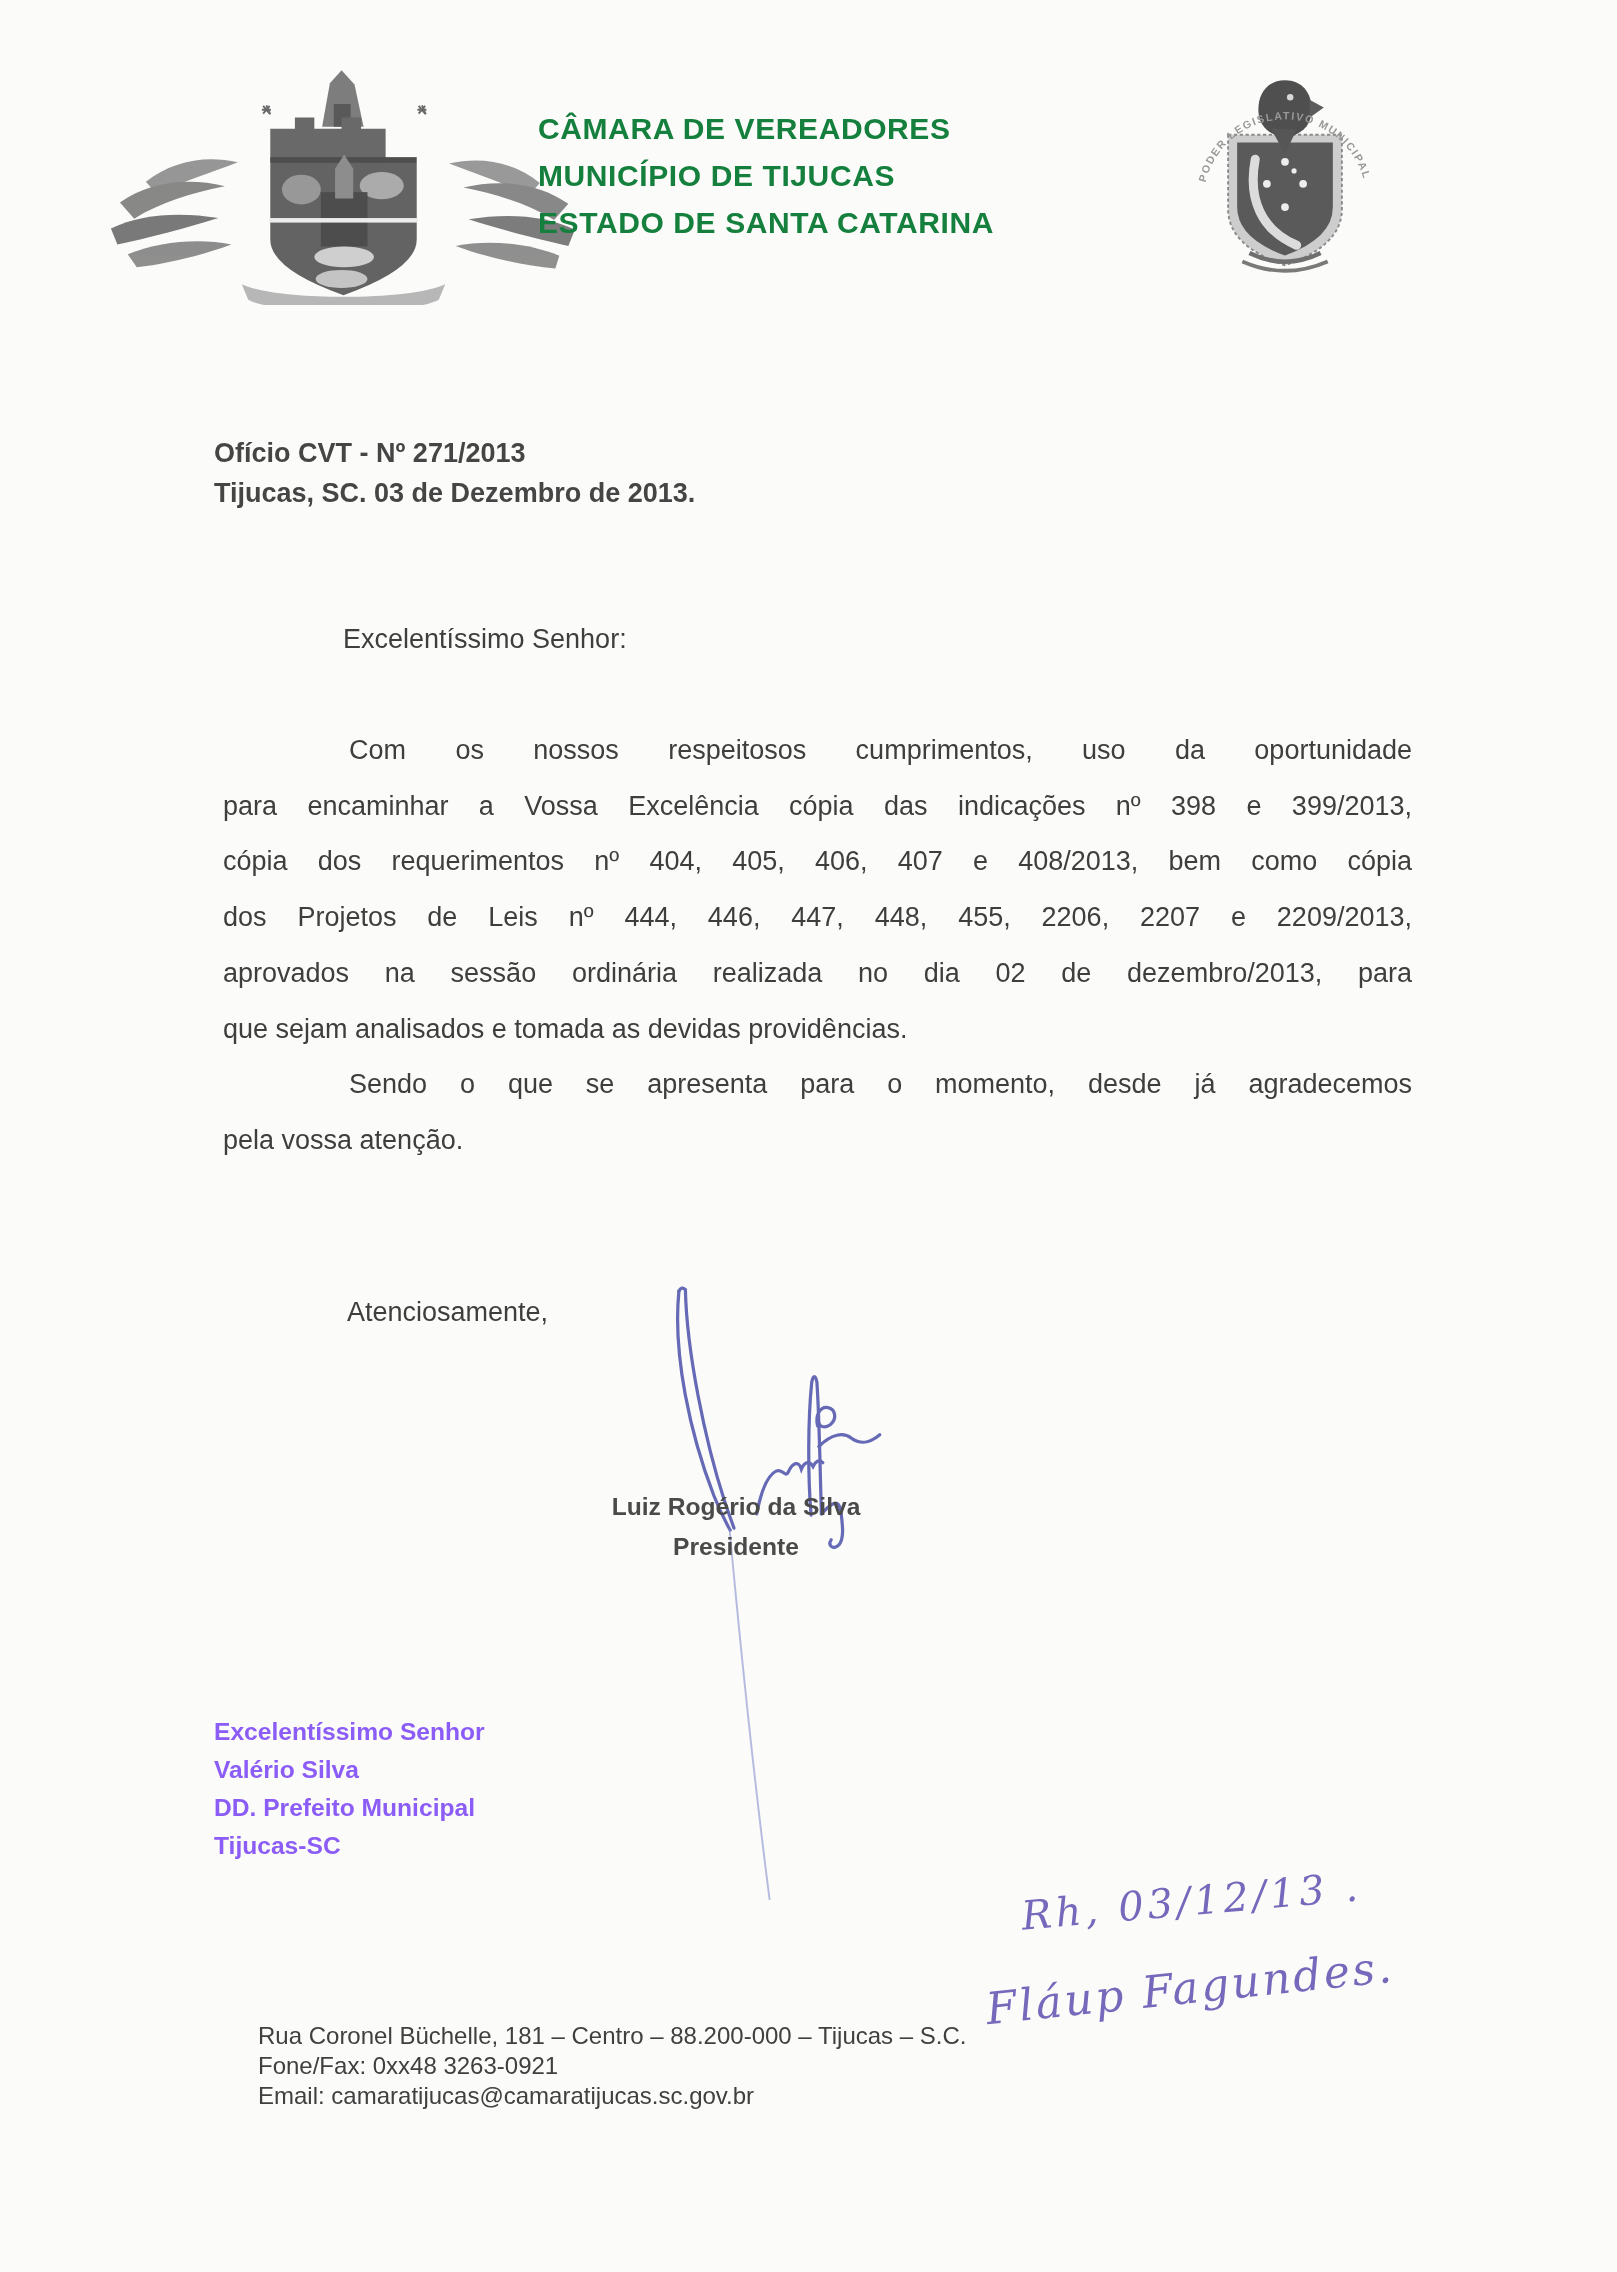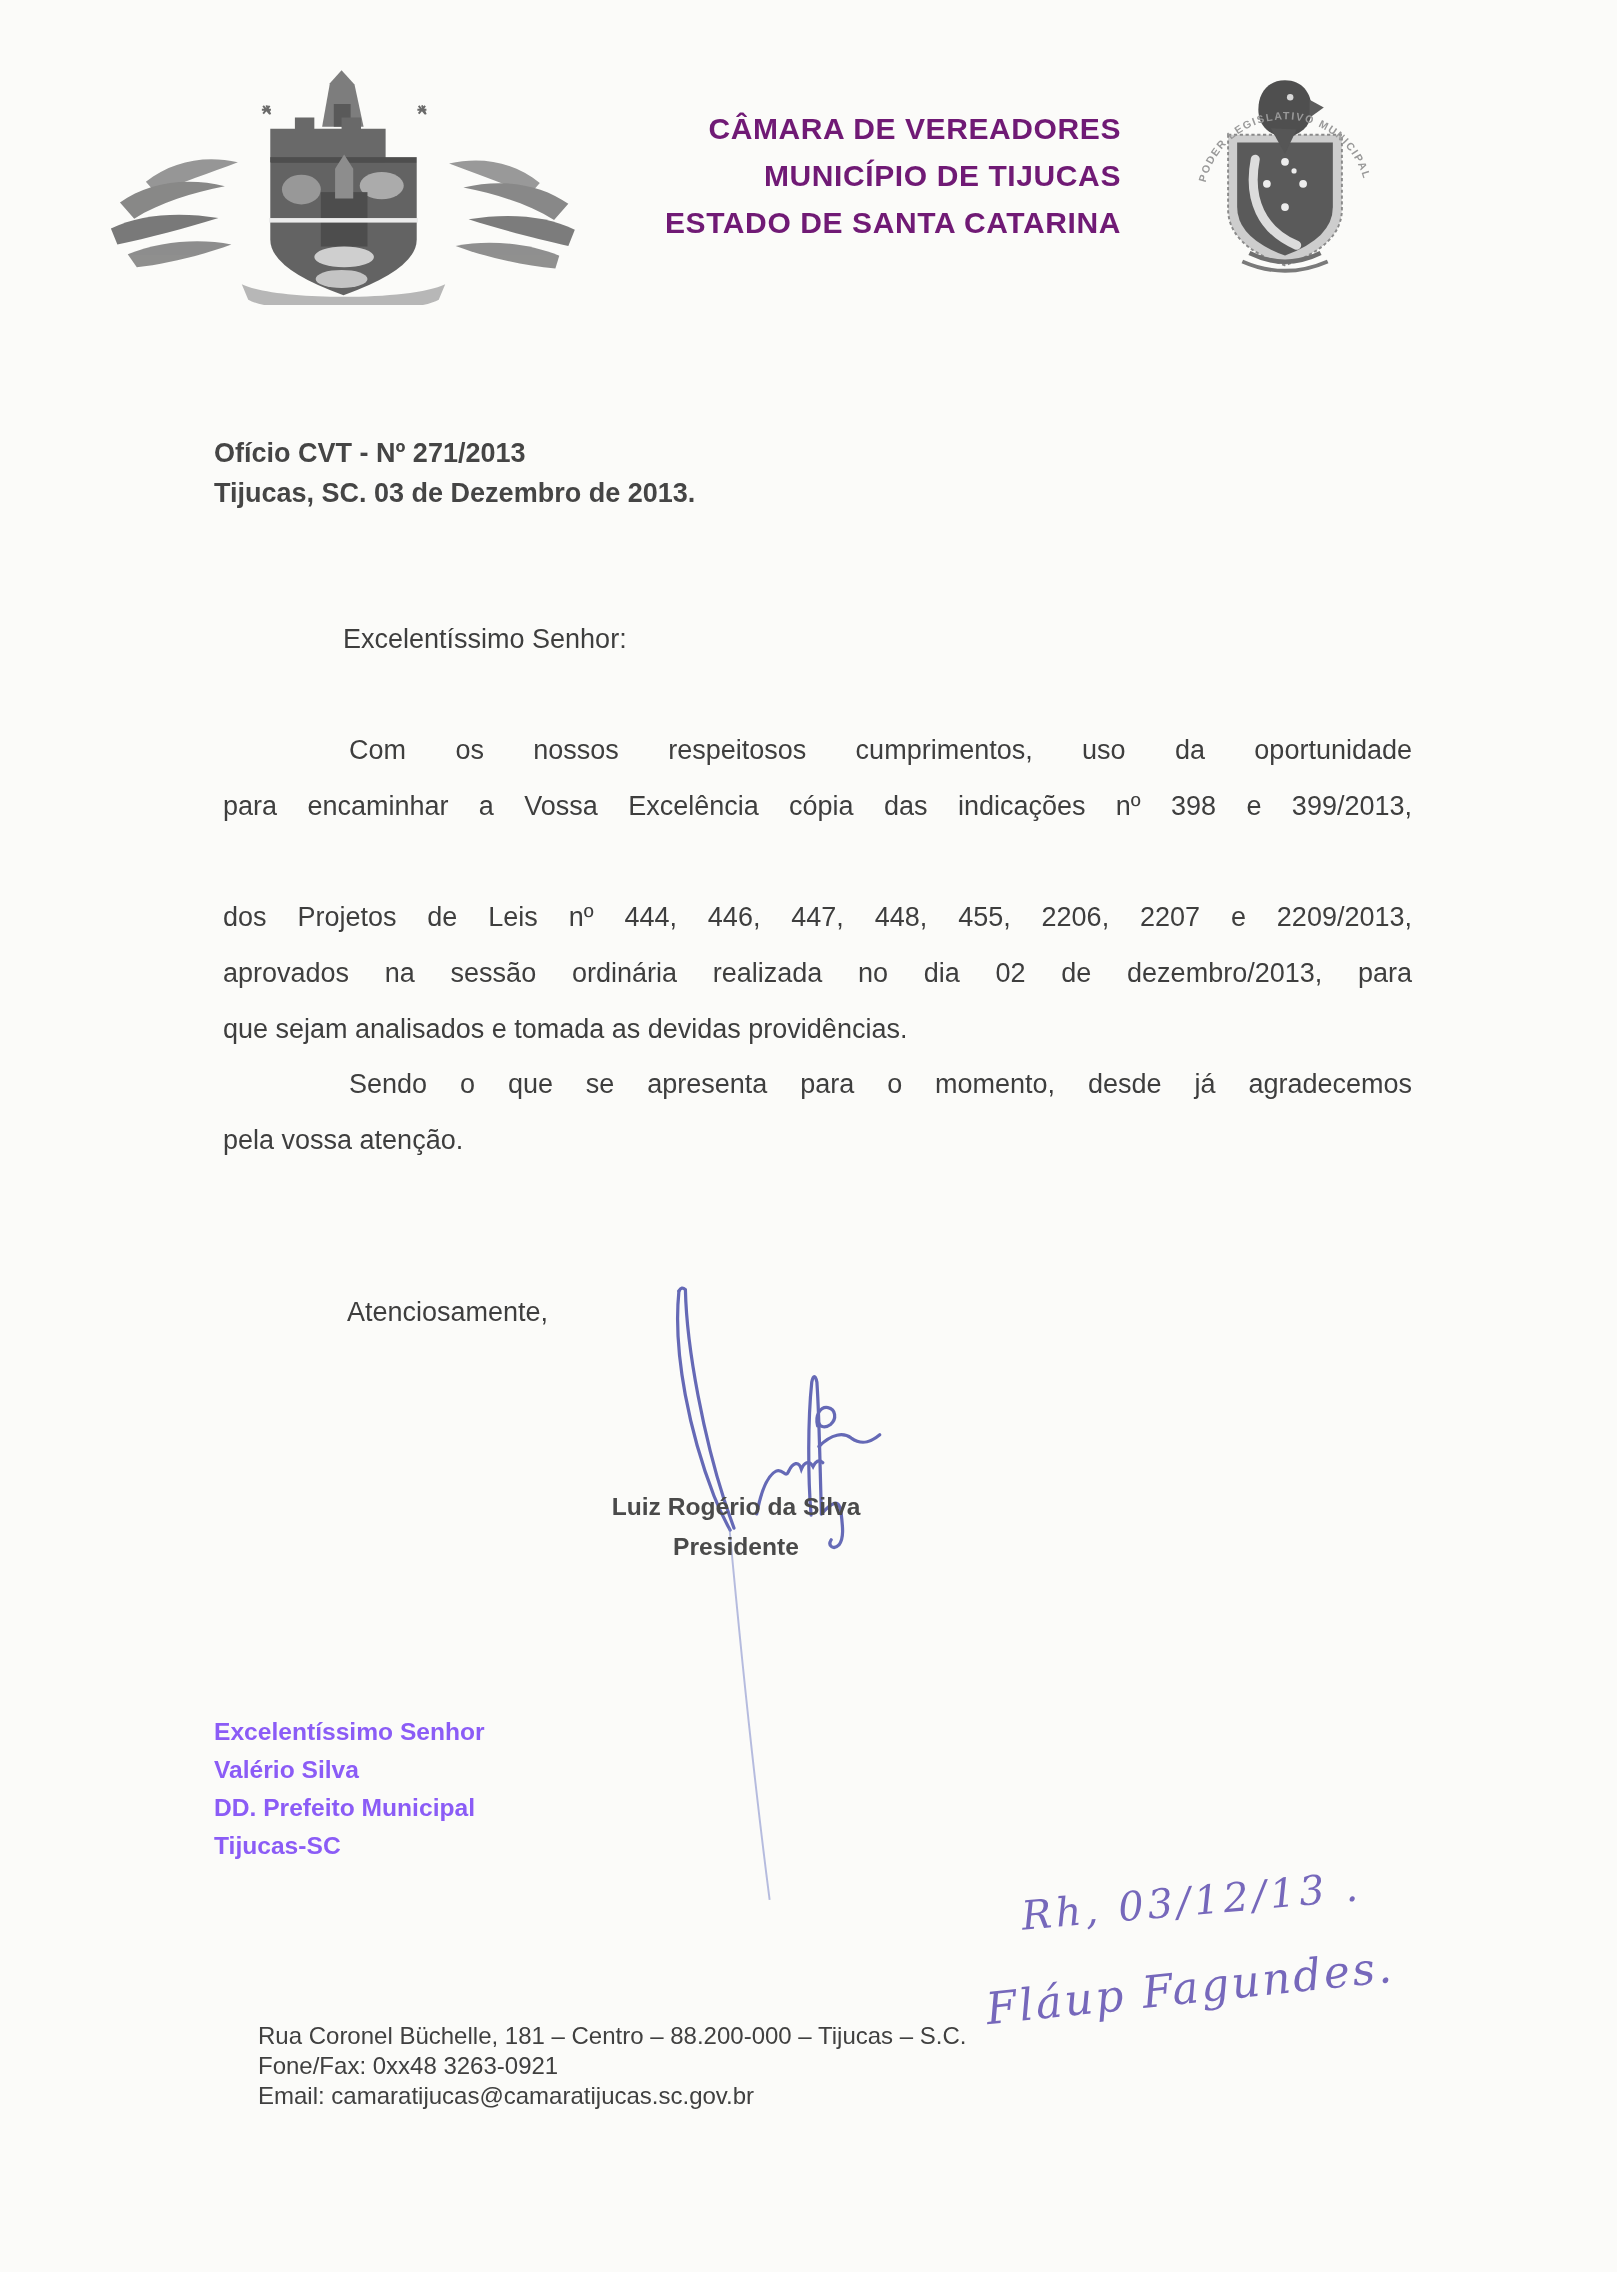--- a/index.html
+++ b/index.html
@@ -7,22 +7,22 @@
     position:relative;
     width:1617px;height:2273px;
     background:#fbfbf9;
     font-family:"Liberation Sans", sans-serif;
     color:#3e3e3e;
     overflow:hidden;
   }
   
   .org-block{
     position:absolute;left:538px;top:105px;width:583px;
-    text-align:right;font-weight:bold;font-size:30px;line-height:47px;
-    color:#701a75;letter-spacing:0.6px;
+    text-align:left;font-weight:bold;font-size:30px;line-height:47px;
+    color:#15803d;letter-spacing:0.6px;
   }
   .crest{position:absolute;left:107px;top:65px;width:473px;height:240px;}
   .emblem{position:absolute;left:1188px;top:57px;width:194px;height:220px;}
   
   .ref-block{
     position:absolute;left:214px;top:433px;
     font-weight:bold;font-size:27px;line-height:40px;color:#454545;
   }
   
   .salutation{position:absolute;left:343px;top:624px;font-size:27px;color:#3e3e3e;}
@@ -147,20 +147,21 @@
 
   <div class="ref-block">
     <div>Ofício CVT - Nº 271/2013</div>
     <div>Tijucas, SC. 03 de Dezembro de 2013.</div>
   </div>
 
   <div class="salutation">Excelentíssimo Senhor:</div>
 
   <div class="bl just ind" style="top:735px">Com os nossos respeitosos cumprimentos, uso da oportunidade</div>
   <div class="bl just" style="top:791px">para encaminhar a Vossa Excelência cópia das indicações nº 398 e 399/2013,</div>
+  <div class="bl just" style="top:846px">cópia dos requerimentos nº 404, 405, 406, 407 e 408/2013, bem como cópia</div>
   <div class="bl just" style="top:902px">dos Projetos de Leis nº 444, 446, 447, 448, 455, 2206, 2207 e 2209/2013,</div>
   <div class="bl just" style="top:958px">aprovados na sessão ordinária realizada no dia 02 de dezembro/2013, para</div>
   <div class="bl" style="top:1014px">que sejam analisados e tomada as devidas providências.</div>
   <div class="bl just ind" style="top:1069px">Sendo o que se apresenta para o momento, desde já agradecemos</div>
   <div class="bl" style="top:1125px">pela vossa atenção.</div>
 
   <div class="valediction">Atenciosamente,</div>
 
   <svg class="sig-svg" viewBox="0 0 2496 3507">
     <g stroke="#5156ad" stroke-width="5" fill="none" stroke-linecap="round" opacity="0.88">

